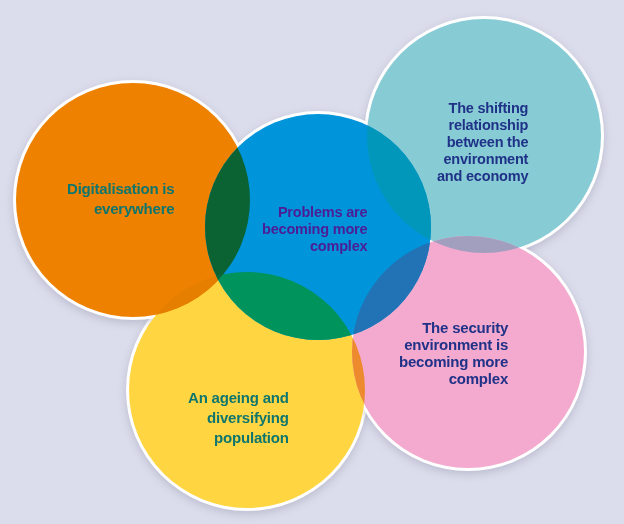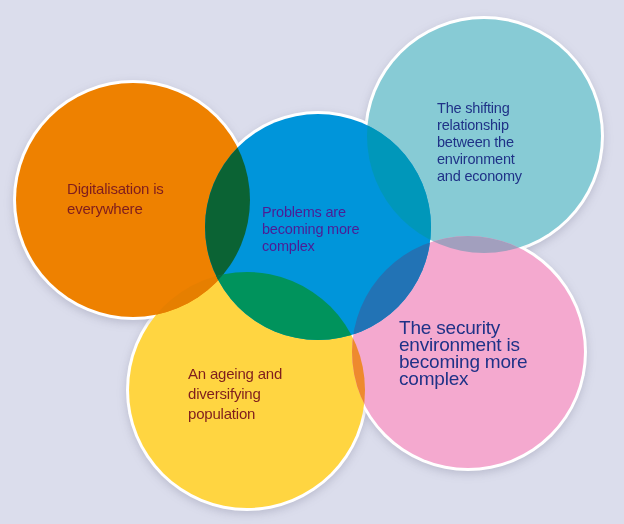--- a/index.html
+++ b/index.html
@@ -6,30 +6,31 @@
   .stage{
     position:relative;
     width:624px;height:524px;
     overflow:hidden;
     font-family:"Liberation Sans",sans-serif;
   }
   svg{position:absolute;left:0;top:0;}
   .halo{fill:#ffffff;filter:drop-shadow(0px 3px 4px rgba(90,90,120,0.25));}
   .label{
     position:absolute;
-    font-weight:400;
+    font-weight:700;
     font-size:15px;
     line-height:20px;
     letter-spacing:-0.2px;
     white-space:pre-line;
+    text-align:right;
   }
   .lbl-digitalisation{left:67px;top:179px;}
   .lbl-problems{left:262px;top:204px;line-height:17px;font-size:14.5px;}
   .lbl-environment{left:437px;top:100px;line-height:17px;font-size:14.5px;}
-  .lbl-security{left:399px;top:319px;line-height:17px;font-size:19px;}
+  .lbl-security{left:399px;top:319px;line-height:17px;font-size:15px;}
   .lbl-ageing{left:188px;top:364px;}
 </style>
 </head>
 <body>
 
 <div class="stage" style="background-color: rgb(219, 221, 236);">
 
   <svg width="624" height="524" viewBox="0 0 624 524">
     <defs>
       <clipPath id="cp-orange">
@@ -66,34 +67,34 @@
     <circle cx="318" cy="227" r="113" clip-path="url(#cp-yellow)" fill="#00935C"></circle>
     <g clip-path="url(#cp-orange)">
       <circle cx="318" cy="227" r="113" clip-path="url(#cp-yellow)" fill="#086B40"></circle>
     </g>
     <circle cx="318" cy="227" r="113" clip-path="url(#cp-teal)" fill="#0097BA"></circle>
     <circle cx="484" cy="136" r="117" clip-path="url(#cp-pink)" fill="#A29FBE"></circle>
     <circle cx="318" cy="227" r="113" clip-path="url(#cp-pink)" fill="#2273B5"></circle>
     <circle cx="247" cy="390" r="118" clip-path="url(#cp-pink)" fill="#EE8A2E"></circle>
   </svg>
 
-  <div class="label lbl-digitalisation" style="color: #7f1d1d;">Digitalisation is
+  <div class="label lbl-digitalisation" style="color: #0f766e;">Digitalisation is
 everywhere</div>
 
   <div class="label lbl-problems" style="color: #4c1d95;">Problems are
 becoming more
 complex</div>
 
   <div class="label lbl-environment" style="color: rgb(31, 50, 135);">The shifting
 relationship
 between the
 environment
 and economy</div>
 
   <div class="label lbl-security" style="color: rgb(31, 50, 135);">The security
 environment is
 becoming more
 complex</div>
 
-  <div class="label lbl-ageing" style="color: #7f1d1d;">An ageing and
+  <div class="label lbl-ageing" style="color: #0f766e; margin-top: 24px;">An ageing and
 diversifying
 population</div>
 </div>
 
 </body></html>

